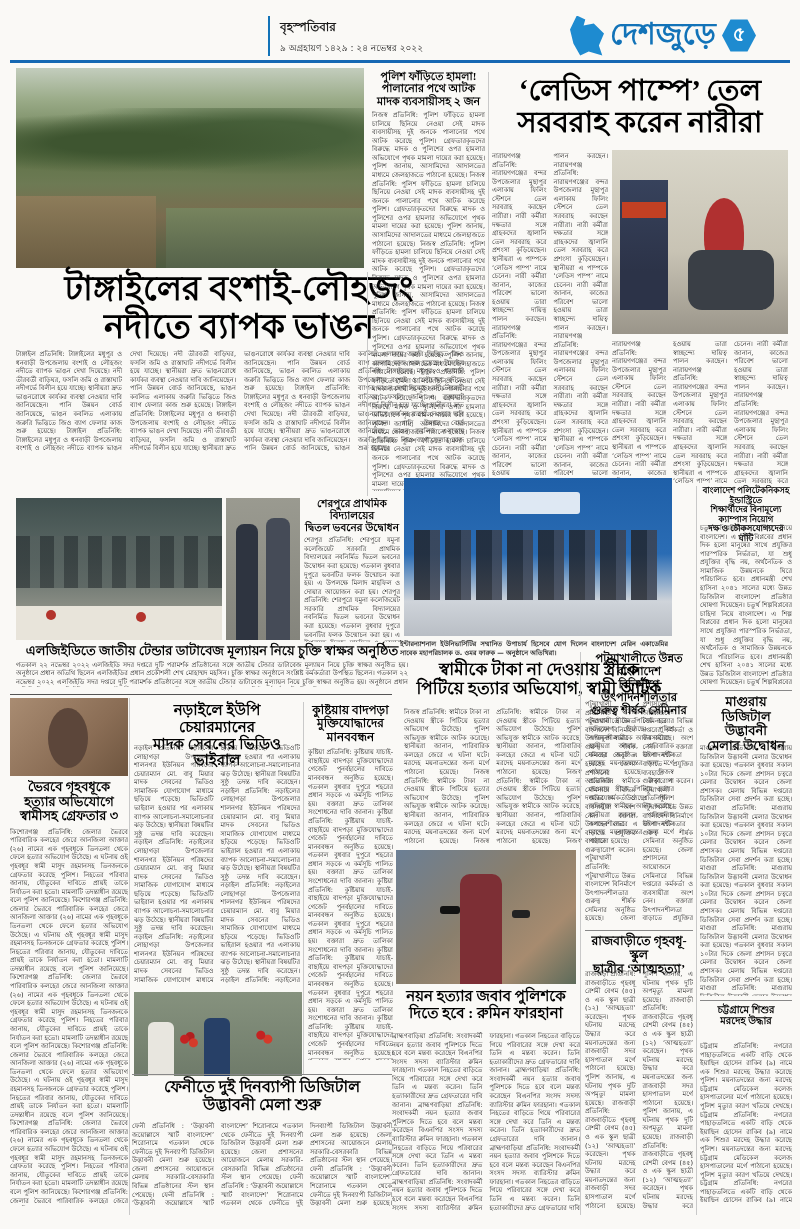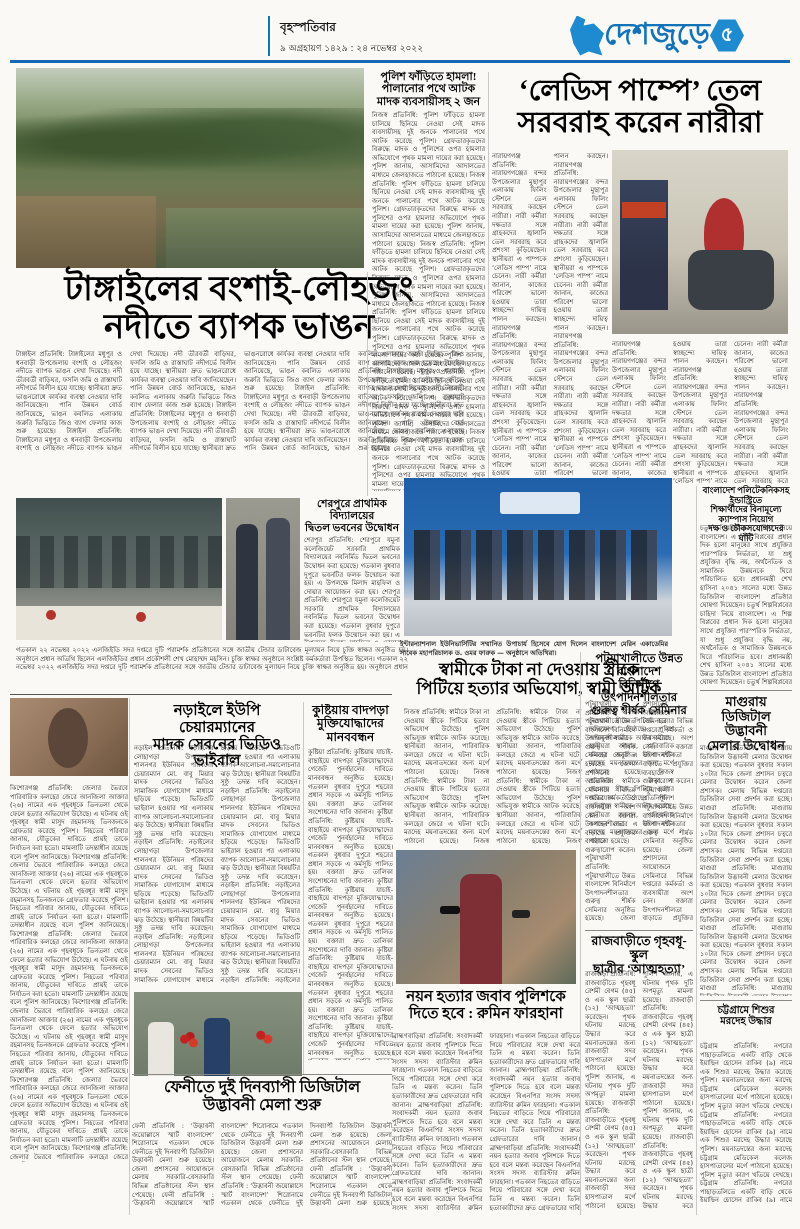--- a/index.html
+++ b/index.html
@@ -27,21 +27,21 @@
 </head>
 <body>
 
 <div class="abs" style="left:20px;top:6px;width:240px;height:54px;text-align:center;">
 </div>
 <div class="abs" style="left:268px;top:16px;width:2px;height:40px;background:#1273b8;"></div>
 <div class="abs" style="left:280px;top:18px;">
   <div style="font-weight:bold;font-size:12px;">বৃহস্পতিবার</div>
   <div style="font-size:9px;margin-top:3px;">৯ অগ্রহায়ণ ১৪২৯ : ২৪ নভেম্বর ২০২২</div>
 </div>
-<div class="abs" style="left:570px;top:10px;display:flex;align-items:center;">
+<div class="abs" style="left:570px;top:10px;display:flex;align-items:center;gap:6px;">
   <div class="mapicon"></div>
   <div class="blue" style="font-family:'Liberation Serif',serif;font-weight:bold;font-size:30px;">দেশজুড়ে</div>
   <div class="hex">৫</div>
 </div>
 <div class="abs" style="left:10px;top:60px;width:780px;height:3px;background:#1668b3;"></div>
 
 <div class="abs photo" style="left:16px;top:68px;width:348px;height:200px;
      background:linear-gradient(180deg,#c3cdbd 0%,#9aab88 16%,#5f7347 42%,#6d7a54 58%,#7a6c4f 74%,#4d5b40 100%);">
   <div class="abs" style="left:0;top:40px;width:348px;height:70px;background:radial-gradient(ellipse at 30% 50%,#3e5530 20%,transparent 60%),radial-gradient(ellipse at 70% 40%,#47603a 25%,transparent 65%);"></div>
   <div class="abs" style="left:0;top:128px;width:140px;height:72px;background:linear-gradient(180deg,#8d7c5a,#6b5d42);"></div>
@@ -85,29 +85,33 @@
   <div class="abs" style="left:10px;top:26px;width:22px;height:116px;background:#2e3440;border-radius:8px 8px 0 0;"></div>
   <div class="abs" style="left:40px;top:20px;width:24px;height:122px;background:#454b57;border-radius:8px 8px 0 0;"></div>
 </div>
 <div class="abs" style="left:304px;top:498px;width:96px;height:144px;overflow:hidden;">
   <div class="hl" style="font-size:10.5px;">শেরপুরে প্রাথমিক বিদ্যালয়ের
 দ্বিতল ভবনের উদ্বোধন</div>
   <div class="bd" style="margin-top:3px;height:112px;">শেরপুর প্রতিনিধি: শেরপুরে যমুনা কলেজিয়েট সরকারি প্রাথমিক বিদ্যালয়ের নবনির্মিত দ্বিতল ভবনের উদ্বোধন করা হয়েছে। গতকাল বুধবার দুপুরে ভবনটির ফলক উন্মোচন করা হয়। এ উপলক্ষে মিলাদ মাহফিল ও দোয়ার আয়োজন করা হয়। শেরপুর প্রতিনিধি: শেরপুরে যমুনা কলেজিয়েট সরকারি প্রাথমিক বিদ্যালয়ের নবনির্মিত দ্বিতল ভবনের উদ্বোধন করা হয়েছে। গতকাল বুধবার দুপুরে ভবনটির ফলক উন্মোচন করা হয়। এ উপলক্ষে মিলাদ মাহফিল ও দোয়ার আয়োজন করা হয়। শেরপুর প্রতিনিধি: শেরপুরে যমুনা কলেজিয়েট সরকারি প্রাথমিক বিদ্যালয়ের নবনির্মিত দ্বিতল ভবনের উদ্বোধন করা হয়েছে। গতকাল বুধবার দুপুরে ভবনটির ফলক উন্মোচন করা হয়। এ উপলক্ষে মিলাদ মাহফিল ও দোয়ার আয়োজন করা হয়। শেরপুর প্রতিনিধি: শেরপুরে যমুনা কলেজিয়েট সরকারি প্রাথমিক বিদ্যালয়ের নবনির্মিত দ্বিতল ভবনের উদ্বোধন করা হয়েছে। গতকাল বুধবার দুপুরে ভবনটির ফলক উন্মোচন করা হয়। এ উপলক্ষে মিলাদ মাহফিল ও দোয়ার আয়োজন করা হয়।</div>
 </div>
 
 <div class="abs" style="left:16px;top:644px;width:392px;">
+  <div class="hl" style="font-size:13px;">এলজিইডিতে জাতীয় টেন্ডার ডাটাবেজ মূল্যায়ন নিয়ে চুক্তি স্বাক্ষর অনুষ্ঠিত</div>
   <div class="bd" style="height:26px;margin-top:2px;">গতকাল ২২ নভেম্বর ২০২২ এলজিইডি সদর দপ্তরে দুটি পরামর্শক প্রতিষ্ঠানের সঙ্গে জাতীয় টেন্ডার ডাটাবেজ মূল্যায়ন নিয়ে চুক্তি স্বাক্ষর অনুষ্ঠিত হয়। অনুষ্ঠানে প্রধান অতিথি ছিলেন এলজিইডির প্রধান প্রকৌশলী শেখ মোহাম্মদ মহসিন। চুক্তি স্বাক্ষর অনুষ্ঠানে সংশ্লিষ্ট কর্মকর্তারা উপস্থিত ছিলেন। গতকাল ২২ নভেম্বর ২০২২ এলজিইডি সদর দপ্তরে দুটি পরামর্শক প্রতিষ্ঠানের সঙ্গে জাতীয় টেন্ডার ডাটাবেজ মূল্যায়ন নিয়ে চুক্তি স্বাক্ষর অনুষ্ঠিত হয়। অনুষ্ঠানে প্রধান অতিথি ছিলেন এলজিইডির প্রধান প্রকৌশলী শেখ মোহাম্মদ মহসিন। চুক্তি স্বাক্ষর অনুষ্ঠানে সংশ্লিষ্ট কর্মকর্তারা উপস্থিত ছিলেন।</div>
 </div>
 <div class="abs hrule" style="left:10px;top:694px;width:382px;"></div>
 
 <div class="abs photo" style="left:10px;top:698px;width:118px;height:78px;
      background:linear-gradient(135deg,#a98c72 0%,#8a6d55 60%,#6e553f 100%);">
   <div class="abs" style="left:38px;top:10px;width:40px;height:60px;border-radius:50%;background:#5c463a;"></div>
 </div>
 <div class="abs" style="left:10px;top:780px;width:118px;height:435px;overflow:hidden;">
+  <div class="hl" style="font-size:13px;">ভৈরবে গৃহবধূকে
+হত্যার অভিযোগে
+স্বামীসহ গ্রেফতার ৩</div>
   <div class="bd" style="margin-top:4px;height:378px;">কিশোরগঞ্জ প্রতিনিধি: জেলার ভৈরবে পারিবারিক কলহের জেরে আনজিলা আক্তার (২৬) নামের এক গৃহবধূকে তিনতলা থেকে ফেলে হত্যার অভিযোগ উঠেছে। এ ঘটনায় ওই গৃহবধূর স্বামী মাসুদ রহমানসহ তিনজনকে গ্রেফতার করেছে পুলিশ। নিহতের পরিবার জানায়, যৌতুকের দাবিতে প্রায়ই তাকে নির্যাতন করা হতো। মামলাটি তদন্তাধীন রয়েছে বলে পুলিশ জানিয়েছে। কিশোরগঞ্জ প্রতিনিধি: জেলার ভৈরবে পারিবারিক কলহের জেরে আনজিলা আক্তার (২৬) নামের এক গৃহবধূকে তিনতলা থেকে ফেলে হত্যার অভিযোগ উঠেছে। এ ঘটনায় ওই গৃহবধূর স্বামী মাসুদ রহমানসহ তিনজনকে গ্রেফতার করেছে পুলিশ। নিহতের পরিবার জানায়, যৌতুকের দাবিতে প্রায়ই তাকে নির্যাতন করা হতো। মামলাটি তদন্তাধীন রয়েছে বলে পুলিশ জানিয়েছে। কিশোরগঞ্জ প্রতিনিধি: জেলার ভৈরবে পারিবারিক কলহের জেরে আনজিলা আক্তার (২৬) নামের এক গৃহবধূকে তিনতলা থেকে ফেলে হত্যার অভিযোগ উঠেছে। এ ঘটনায় ওই গৃহবধূর স্বামী মাসুদ রহমানসহ তিনজনকে গ্রেফতার করেছে পুলিশ। নিহতের পরিবার জানায়, যৌতুকের দাবিতে প্রায়ই তাকে নির্যাতন করা হতো। মামলাটি তদন্তাধীন রয়েছে বলে পুলিশ জানিয়েছে। কিশোরগঞ্জ প্রতিনিধি: জেলার ভৈরবে পারিবারিক কলহের জেরে আনজিলা আক্তার (২৬) নামের এক গৃহবধূকে তিনতলা থেকে ফেলে হত্যার অভিযোগ উঠেছে। এ ঘটনায় ওই গৃহবধূর স্বামী মাসুদ রহমানসহ তিনজনকে গ্রেফতার করেছে পুলিশ। নিহতের পরিবার জানায়, যৌতুকের দাবিতে প্রায়ই তাকে নির্যাতন করা হতো। মামলাটি তদন্তাধীন রয়েছে বলে পুলিশ জানিয়েছে। কিশোরগঞ্জ প্রতিনিধি: জেলার ভৈরবে পারিবারিক কলহের জেরে আনজিলা আক্তার (২৬) নামের এক গৃহবধূকে তিনতলা থেকে ফেলে হত্যার অভিযোগ উঠেছে। এ ঘটনায় ওই গৃহবধূর স্বামী মাসুদ রহমানসহ তিনজনকে গ্রেফতার করেছে পুলিশ। নিহতের পরিবার জানায়, যৌতুকের দাবিতে প্রায়ই তাকে নির্যাতন করা হতো। মামলাটি তদন্তাধীন রয়েছে বলে পুলিশ জানিয়েছে। কিশোরগঞ্জ প্রতিনিধি: জেলার ভৈরবে পারিবারিক কলহের জেরে আনজিলা আক্তার (২৬) নামের এক গৃহবধূকে তিনতলা থেকে ফেলে হত্যার অভিযোগ উঠেছে। এ ঘটনায় ওই গৃহবধূর স্বামী মাসুদ রহমানসহ তিনজনকে গ্রেফতার করেছে পুলিশ। নিহতের পরিবার জানায়, যৌতুকের দাবিতে প্রায়ই তাকে নির্যাতন করা হতো। মামলাটি তদন্তাধীন রয়েছে বলে পুলিশ জানিয়েছে। কিশোরগঞ্জ প্রতিনিধি: জেলার ভৈরবে পারিবারিক কলহের জেরে আনজিলা আক্তার (২৬) নামের এক গৃহবধূকে তিনতলা থেকে ফেলে হত্যার অভিযোগ উঠেছে। এ ঘটনায় ওই গৃহবধূর স্বামী মাসুদ রহমানসহ তিনজনকে গ্রেফতার করেছে পুলিশ। নিহতের পরিবার জানায়, যৌতুকের দাবিতে প্রায়ই তাকে নির্যাতন করা হতো। মামলাটি তদন্তাধীন রয়েছে বলে পুলিশ জানিয়েছে। কিশোরগঞ্জ প্রতিনিধি: জেলার ভৈরবে পারিবারিক কলহের জেরে আনজিলা আক্তার (২৬) নামের এক গৃহবধূকে তিনতলা থেকে ফেলে হত্যার অভিযোগ উঠেছে। এ ঘটনায় ওই গৃহবধূর স্বামী মাসুদ রহমানসহ তিনজনকে গ্রেফতার করেছে পুলিশ। নিহতের পরিবার জানায়, যৌতুকের দাবিতে প্রায়ই তাকে নির্যাতন করা হতো। মামলাটি তদন্তাধীন রয়েছে বলে পুলিশ জানিয়েছে।</div>
 </div>
 <div class="abs vrule" style="left:129px;top:698px;height:517px;"></div>
 
 <div class="abs hl" style="left:134px;top:702px;width:166px;font-size:15px;">নড়াইলে ইউপি চেয়ারম্যানের
 মাদক সেবনের ভিডিও ভাইরাল</div>
 <div class="abs bd cols2" style="left:134px;top:744px;width:166px;height:244px;">নড়াইল প্রতিনিধি: নড়াইলের লোহাগড়া উপজেলার শালনগর ইউনিয়ন পরিষদের চেয়ারম্যান মো. বাবু মিয়ার মাদক সেবনের ভিডিও সামাজিক যোগাযোগ মাধ্যমে ছড়িয়ে পড়েছে। ভিডিওটি ভাইরাল হওয়ার পর এলাকায় ব্যাপক আলোচনা-সমালোচনার ঝড় উঠেছে। স্থানীয়রা বিষয়টির সুষ্ঠু তদন্ত দাবি করেছেন। নড়াইল প্রতিনিধি: নড়াইলের লোহাগড়া উপজেলার শালনগর ইউনিয়ন পরিষদের চেয়ারম্যান মো. বাবু মিয়ার মাদক সেবনের ভিডিও সামাজিক যোগাযোগ মাধ্যমে ছড়িয়ে পড়েছে। ভিডিওটি ভাইরাল হওয়ার পর এলাকায় ব্যাপক আলোচনা-সমালোচনার ঝড় উঠেছে। স্থানীয়রা বিষয়টির সুষ্ঠু তদন্ত দাবি করেছেন। নড়াইল প্রতিনিধি: নড়াইলের লোহাগড়া উপজেলার শালনগর ইউনিয়ন পরিষদের চেয়ারম্যান মো. বাবু মিয়ার মাদক সেবনের ভিডিও সামাজিক যোগাযোগ মাধ্যমে ছড়িয়ে পড়েছে। ভিডিওটি ভাইরাল হওয়ার পর এলাকায় ব্যাপক আলোচনা-সমালোচনার ঝড় উঠেছে। স্থানীয়রা বিষয়টির সুষ্ঠু তদন্ত দাবি করেছেন। নড়াইল প্রতিনিধি: নড়াইলের লোহাগড়া উপজেলার শালনগর ইউনিয়ন পরিষদের চেয়ারম্যান মো. বাবু মিয়ার মাদক সেবনের ভিডিও সামাজিক যোগাযোগ মাধ্যমে ছড়িয়ে পড়েছে। ভিডিওটি ভাইরাল হওয়ার পর এলাকায় ব্যাপক আলোচনা-সমালোচনার ঝড় উঠেছে। স্থানীয়রা বিষয়টির সুষ্ঠু তদন্ত দাবি করেছেন। নড়াইল প্রতিনিধি: নড়াইলের লোহাগড়া উপজেলার শালনগর ইউনিয়ন পরিষদের চেয়ারম্যান মো. বাবু মিয়ার মাদক সেবনের ভিডিও সামাজিক যোগাযোগ মাধ্যমে ছড়িয়ে পড়েছে। ভিডিওটি ভাইরাল হওয়ার পর এলাকায় ব্যাপক আলোচনা-সমালোচনার ঝড় উঠেছে। স্থানীয়রা বিষয়টির সুষ্ঠু তদন্ত দাবি করেছেন। নড়াইল প্রতিনিধি: নড়াইলের লোহাগড়া উপজেলার শালনগর ইউনিয়ন পরিষদের চেয়ারম্যান মো. বাবু মিয়ার মাদক সেবনের ভিডিও সামাজিক যোগাযোগ মাধ্যমে ছড়িয়ে পড়েছে। ভিডিওটি ভাইরাল হওয়ার পর এলাকায় ব্যাপক আলোচনা-সমালোচনার ঝড় উঠেছে। স্থানীয়রা বিষয়টির সুষ্ঠু তদন্ত দাবি করেছেন। নড়াইল প্রতিনিধি: নড়াইলের লোহাগড়া উপজেলার শালনগর ইউনিয়ন পরিষদের চেয়ারম্যান মো. বাবু মিয়ার মাদক সেবনের ভিডিও সামাজিক যোগাযোগ মাধ্যমে ছড়িয়ে পড়েছে। ভিডিওটি ভাইরাল হওয়ার পর এলাকায় ব্যাপক আলোচনা-সমালোচনার ঝড় উঠেছে। স্থানীয়রা বিষয়টির সুষ্ঠু তদন্ত দাবি করেছেন।</div>
 <div class="abs photo" style="left:134px;top:992px;width:168px;height:84px;
      background:linear-gradient(180deg,#86927e 0%,#6f7b6a 100%);">
   <div class="abs" style="left:14px;top:30px;width:26px;height:54px;background:#e8e6df;border-radius:6px 6px 0 0;"></div>

